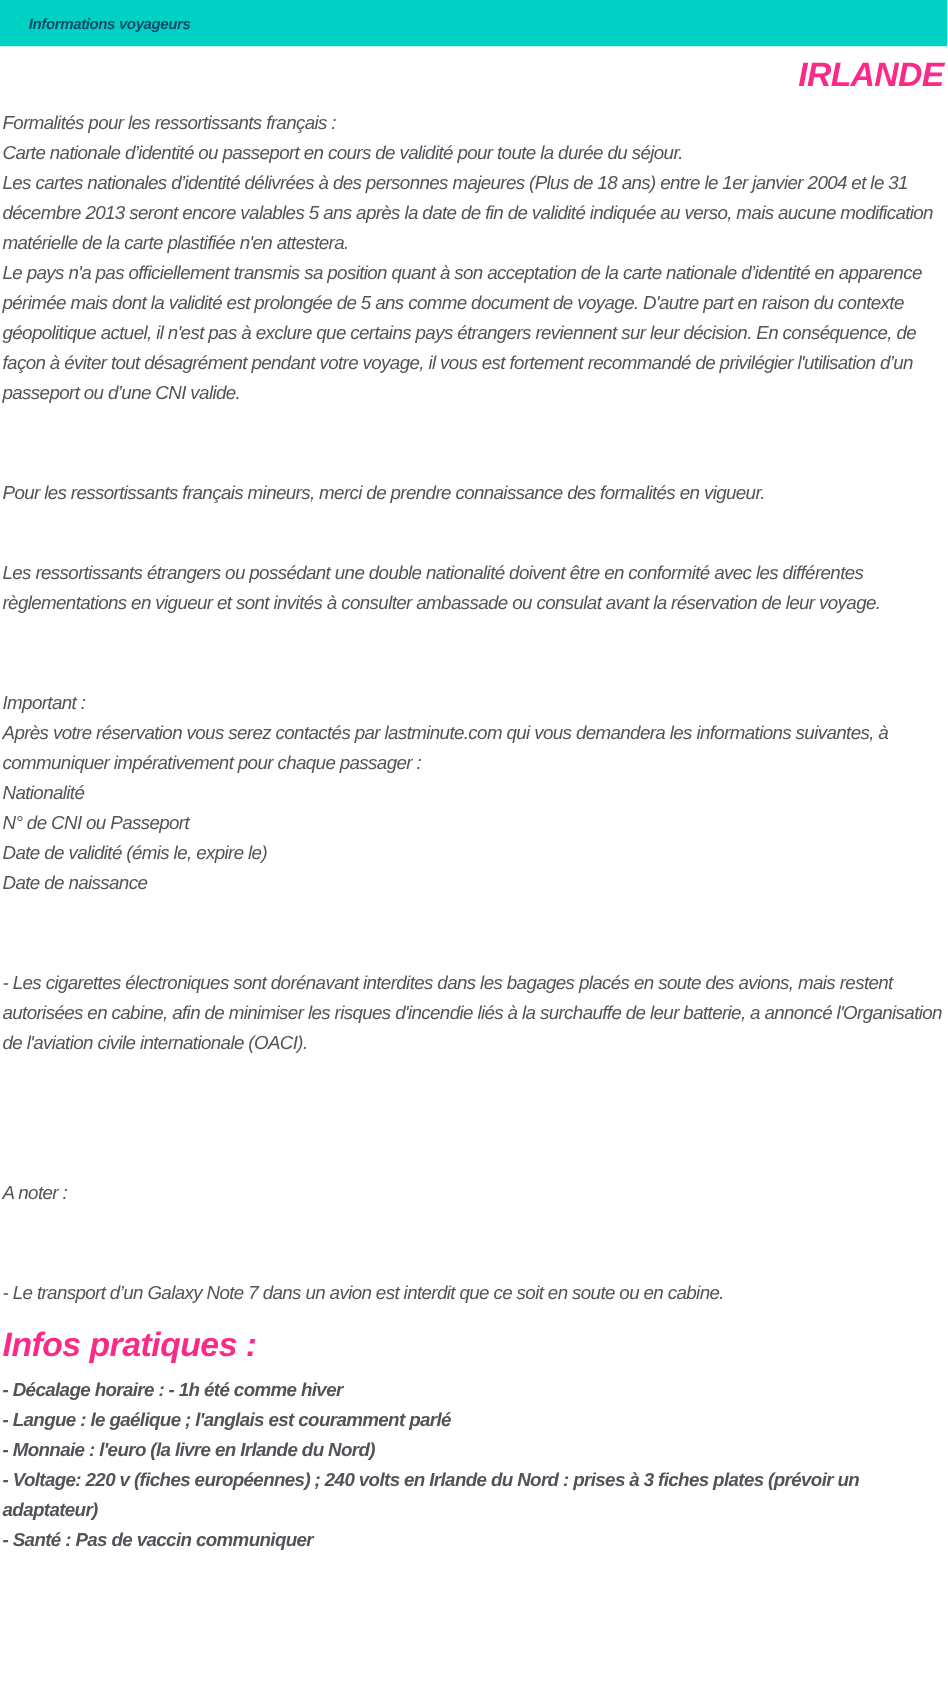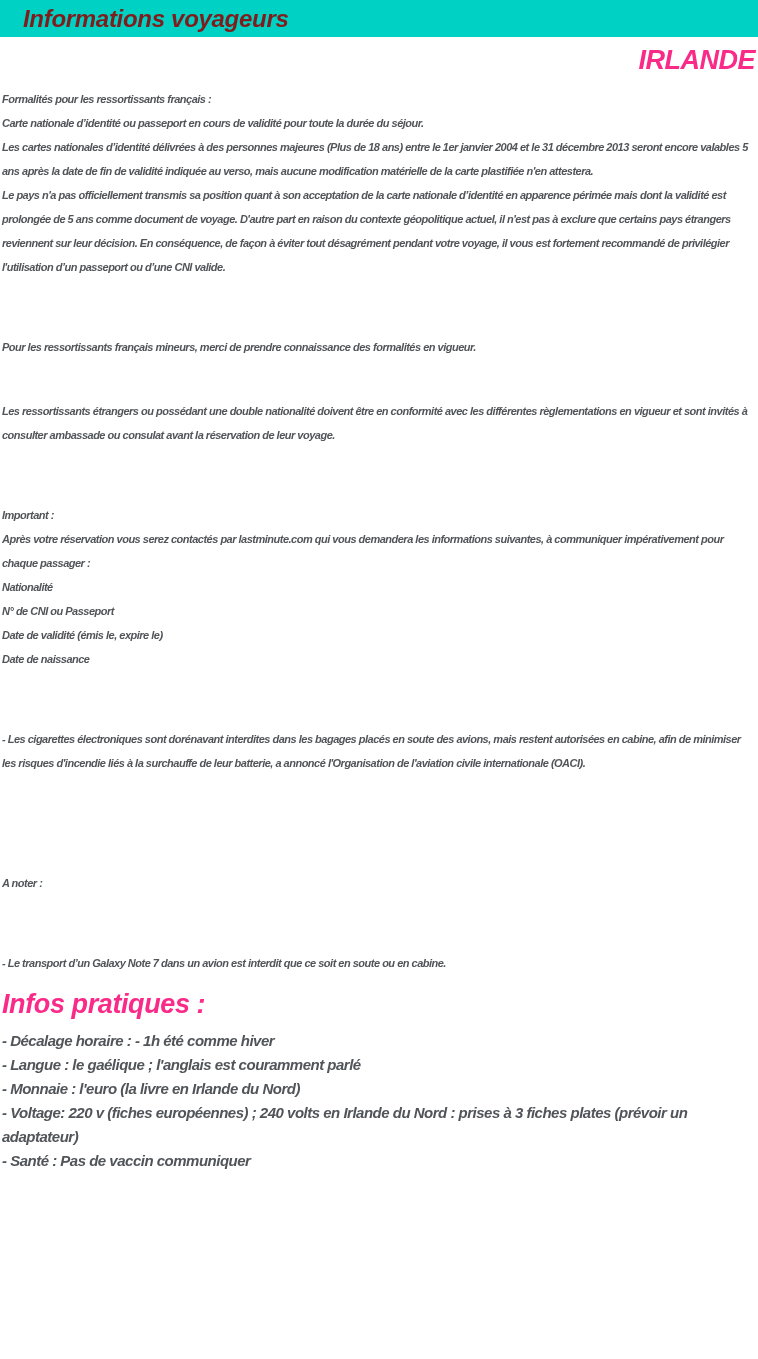--- a/index.html
+++ b/index.html
@@ -16,41 +16,40 @@
     color:var(--body-text);
     overflow-x:hidden;
   }
   .titlebar{
     height:37px;
     background:var(--teal);
     display:flex; align-items:center;
     padding-left:23px;
   }
   .titlebar-text{
-    color:#7f1d1d;
-    font-size:24px;
+    color:#0c4a6e;
+    font-size:12px;
     font-weight:bold;
     letter-spacing:-0.3px;
   }
   .content{ padding:0 3px 0 2px; }
   .country{
     margin-top:8px;
     font-size:27px; line-height:30px;
     font-weight:bold;
     color:var(--pink);
     letter-spacing:-0.5px;
     text-align:right;
   }
   .para{
-    font-size:11px;
+    font-size:15px;
     line-height:24px;
     letter-spacing:-0.5px;
     white-space:pre-line;
     color:var(--body-text);
-    font-weight:bold;
   }
   .gap-intro{ margin-top:12px; }
   .gap-24{ }
   .gap-40{ margin-top:40px; }
   .gap-56{ margin-top:56px; }
   .gap-96{ margin-top:96px; }
   .infos-heading{
     margin-top:14px;
     font-size:27px; line-height:30px;
     font-weight:bold;

